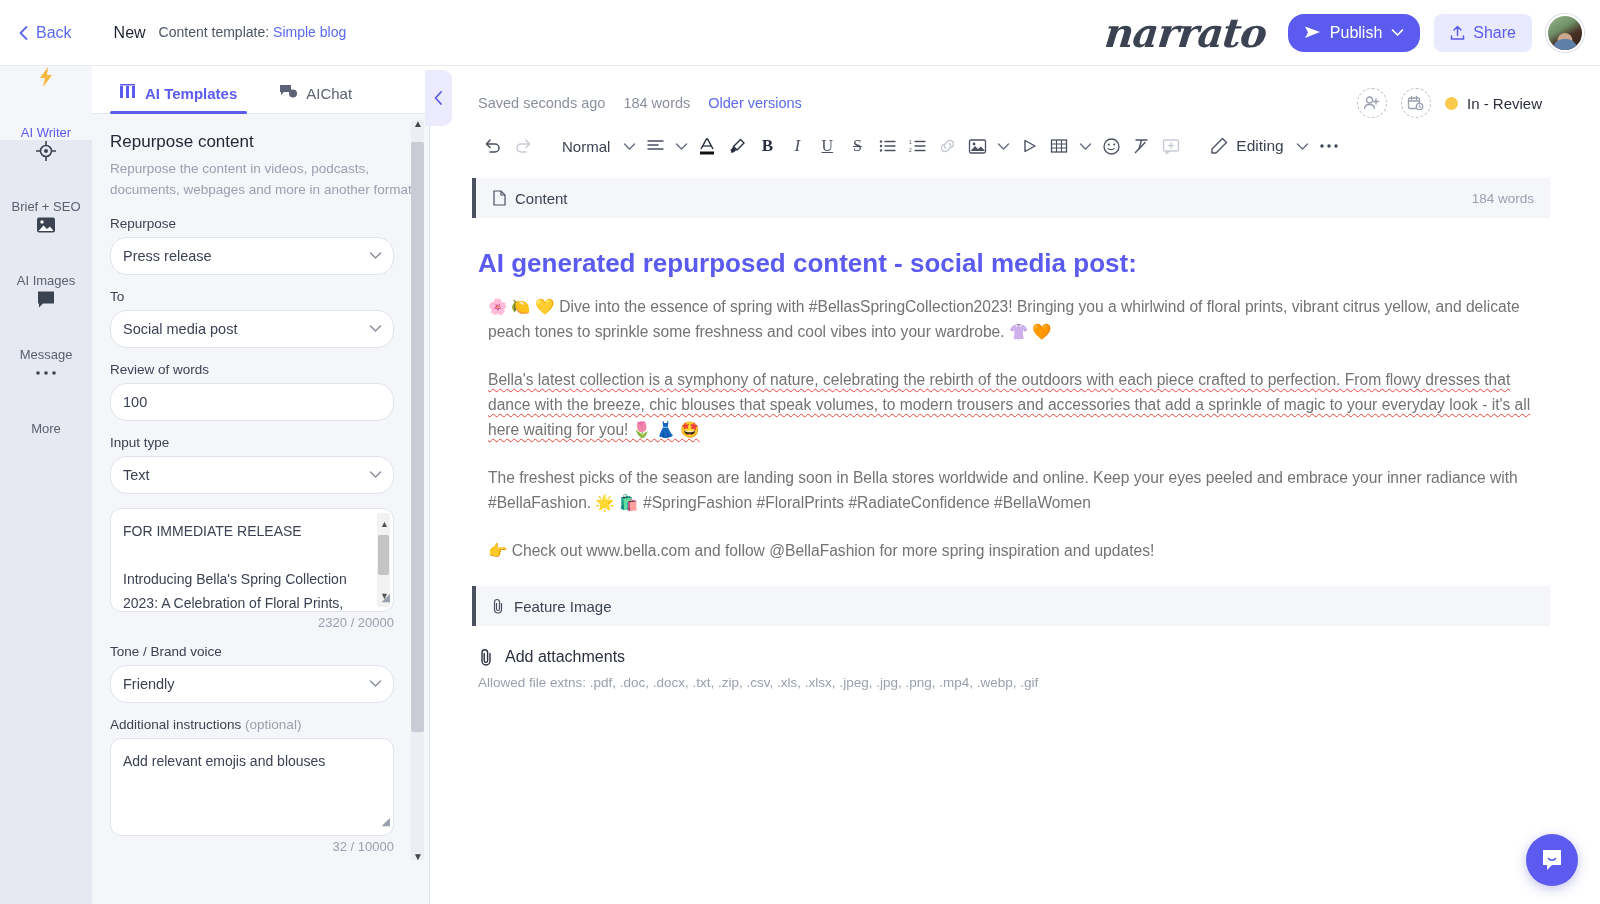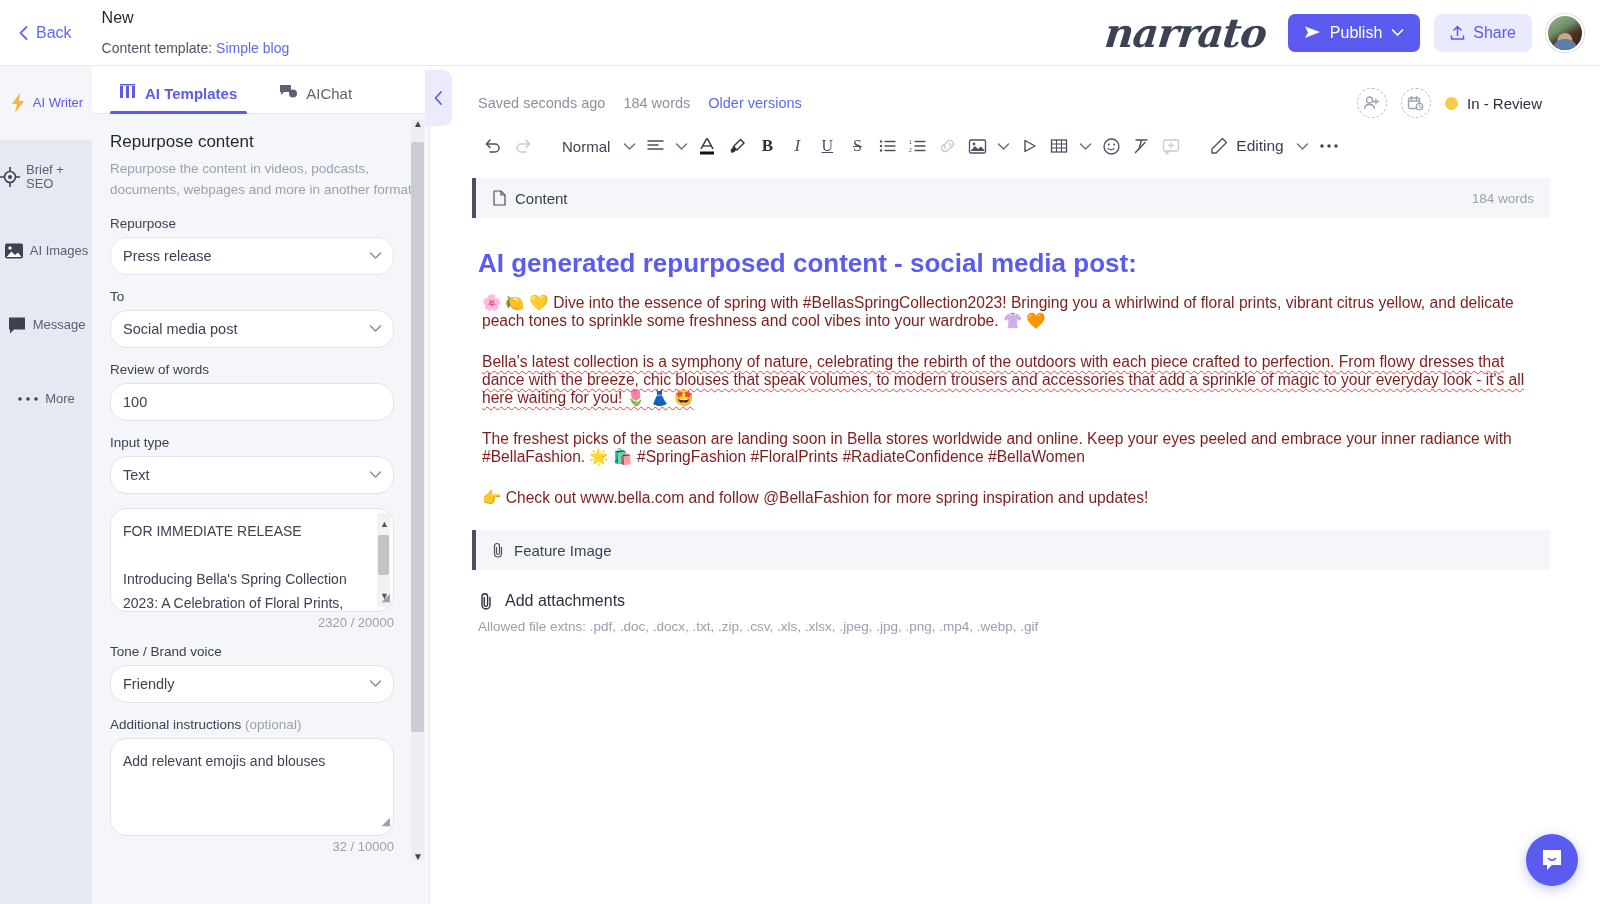--- a/index.html
+++ b/index.html
@@ -16,34 +16,34 @@
   .topbar{
     position:absolute; left:0; top:0; width:1600px; height:66px;
     background:#ffffff; border-bottom:1px solid #e8eaf0;
     display:flex; align-items:center; z-index:40;
   }
   .back-btn{
     display:flex; align-items:center; gap:7px;
     margin-left:18px; color:#5b6af0; font-size:16px; cursor:pointer;
   }
   .back-chev{ display:block; }
-  .title-block{ margin-left:30px; display:flex; flex-direction:column; gap:13px; }
+  .title-block{ margin-left:42px; display:flex; flex-direction:row; gap:13px; }
   .doc-title{ font-size:16px; color:#1f2430; font-weight:400; line-height:18px;}
   .doc-sub{ font-size:14px; color:#4d5563; line-height:17px;}
   .doc-sub a{ color:#5b6af0; text-decoration:none; margin-left:4px;}
   .topbar-right{ margin-left:auto; display:flex; align-items:center; gap:14px; margin-right:16px;}
   .logo{
     font-family:"DejaVu Serif", serif;
     font-size:40px; font-style:italic; font-weight:700;
     color:#3b4252; letter-spacing:-1px; margin-right:8px;
     transform:skewX(-6deg);
   }
   .btn-publish{
     display:flex; align-items:center; gap:9px;
-    background:#5b5bf0; color:#fff; border-radius:7px;
+    background:#5b5bf0; color:#fff; border-radius:16px;
     height:38px; padding:0 16px; font-size:16px; cursor:pointer; border:none;
   }
   .btn-share{
     display:flex; align-items:center; gap:8px;
     background:#e9eafd; color:#5b5bf0; border-radius:8px;
     height:38px; padding:0 16px; font-size:16px; cursor:pointer; border:none;
   }
   .avatar{
     width:38px; height:38px; border-radius:50%;
     background:linear-gradient(150deg,#9ab88f 0%,#6e8f67 38%,#4a3226 60%,#2e1d14 100%);
@@ -59,22 +59,22 @@
     content:""; position:absolute; left:50%; bottom:-3px; transform:translateX(-50%);
     width:26px; height:14px; border-radius:12px 12px 0 0; background:#5d7fa8; z-index:2;
   }
 
   
   .rail{
     position:absolute; left:0; top:66px; width:92px; height:838px;
     background:#e6e9f2;
   }
   .rail-item{
-    height:74px; display:flex; flex-direction:row; align-items:center;
-    justify-content:center; gap:6px; cursor:pointer; color:#5a6070; font-size:13px;
+    height:74px; display:flex; flex-direction:column; align-items:center;
+    justify-content:space-between; gap:6px; cursor:pointer; color:#5a6070; font-size:13px;
     position:relative;
   }
   .rail-item.active{ background:#f5f6fa; color:#5b5bf0; }
   .rail-item .ico{ height:22px; display:flex; align-items:center; }
   .rail-label{ line-height:14px; }
 
   
   .panel{
     position:absolute; left:92px; top:72px; width:338px; height:838px;
     background:#f5f6fa; border-right:1px solid #e3e6ee;
@@ -99,21 +99,21 @@
   .fld-label{ font-size:13.5px; color:#3b4252; margin-bottom:6px; display:block;}
   .fld-label .opt{ color:#9aa0ae; }
   .select, .textinput{
     width:284px; height:38px; border:1px solid #e0e3eb; background:#fff;
     border-radius:17px; display:flex; align-items:center; padding:0 12px;
     font-size:14.5px; color:#3b4252; cursor:pointer; position:relative;
   }
   .select .chev{ position:absolute; right:11px; top:13px; }
   .ta-wrap{ position:relative; width:284px; }
   .textarea{
-    width:284px; border:1px solid #e0e3eb; background:#fff; border-radius:17px;
+    width:284px; border:1px solid #e0e3eb; background:#fff; border-radius:11px;
     padding:10px 22px 10px 12px; font-size:14px; color:#3b4252; line-height:24px;
     overflow:hidden; position:relative;
   }
   .ta-short{ height:104px; }
   .ta-tall{ height:98px; }
   .ta-scroll{
     position:absolute; right:3px; top:4px; width:13px; bottom:4px; background:#f2f2f2;
     border-radius:2px;
   }
   .ta-scroll .thumb{ position:absolute; left:1px; top:22px; width:11px; height:40px; background:#c4c4c4; border-radius:2px;}
@@ -165,21 +165,21 @@
     display:flex; align-items:center; height:40px; background:#f5f6fa;
     border-left:4px solid #4a5060; margin:4px 0 0 42px; width:1078px; padding:0 16px;
     font-size:15px; color:#3b4252; gap:9px;
   }
   .block-head .wc{ margin-left:auto; color:#9aa0ae; font-size:13.5px;}
 
   .doc-body{ padding:18px 58px 0 48px; }
   .doc-h1{
     color:#5b5bf0; font-size:26px; font-weight:700; margin:10px 0 14px 0; line-height:34px;
   }
-  .doc-p{ font-size:15.6px; line-height:18px; color:#7f1d1d; margin:0 0 23px 4px;}
+  .doc-p{ font-size:15.6px; line-height:25px; color:#737373; margin:0 0 23px 10px;}
   .sp{ text-decoration: underline; text-decoration-style: wavy; text-decoration-color:#e8453c; text-decoration-thickness:1px; text-underline-offset:3px;}
 
   .attach-row{ display:flex; align-items:center; gap:10px; font-size:16px; color:#2b3040; padding:22px 0 0 48px; cursor:pointer;}
   .attach-note{ font-size:13.5px; color:#9aa0ae; padding:9px 0 0 48px;}
 
   .chat-bubble{
     position:absolute; right:22px; bottom:18px; width:52px; height:52px; border-radius:50%;
     background:#5b5bf0; display:flex; align-items:center; justify-content:center; cursor:pointer;
     box-shadow:0 3px 12px rgba(80,80,200,.35); z-index:60;
   }

